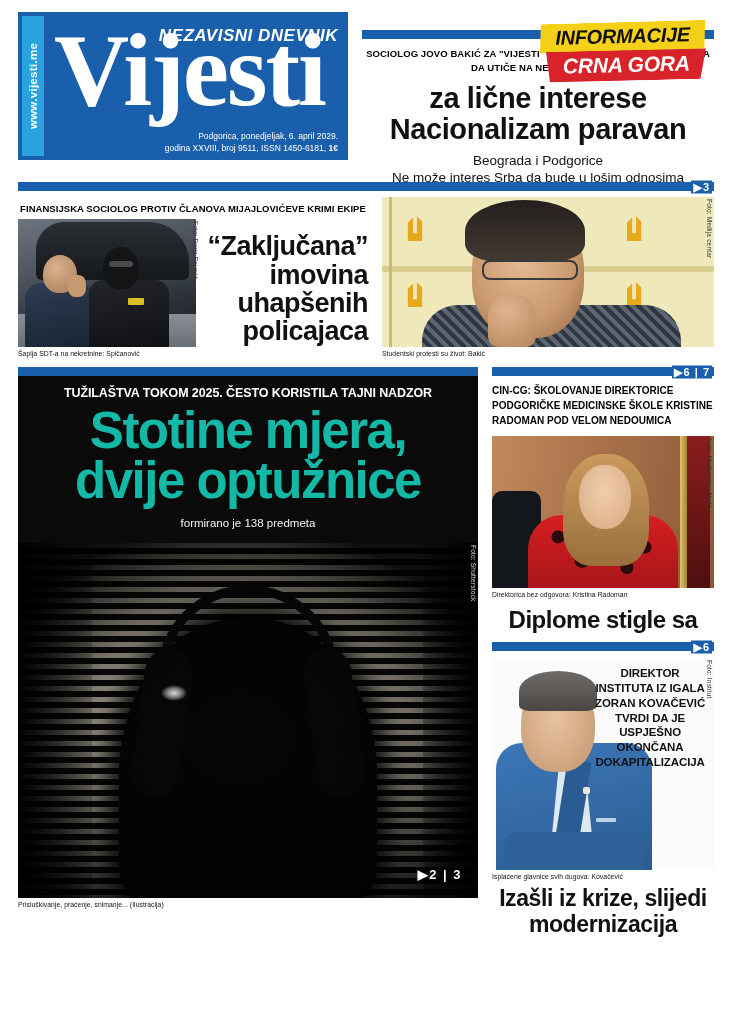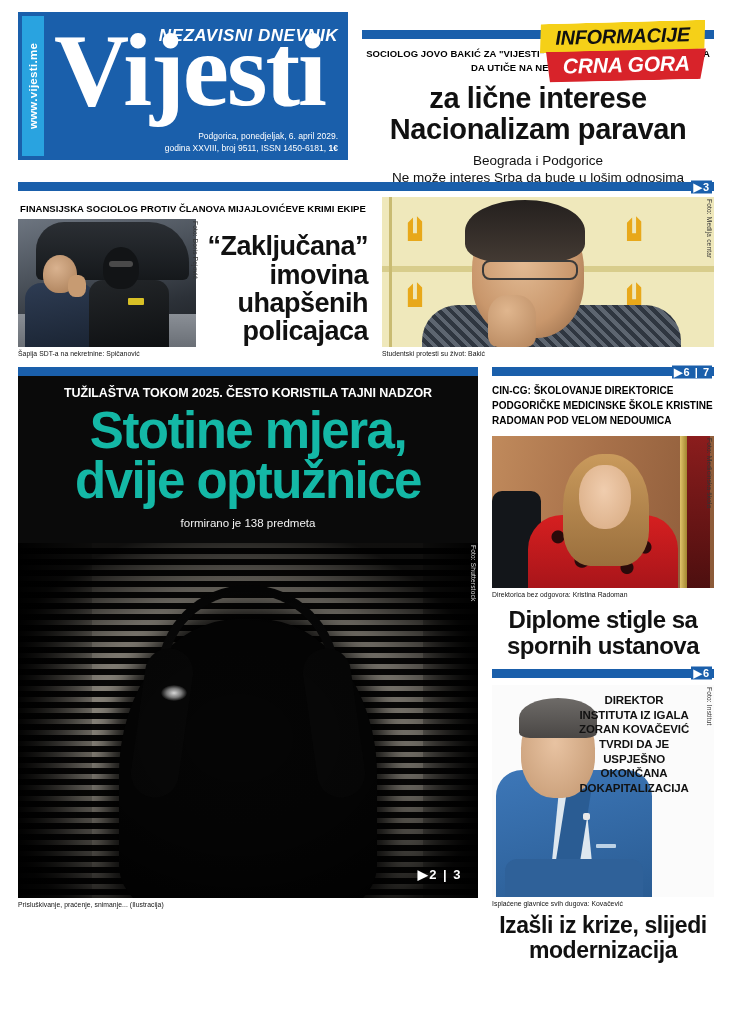--- a/index.html
+++ b/index.html
@@ -535,21 +535,21 @@
   .img-kovacevic .pocket {
     position:absolute; left:47%; bottom:23%; width:20px; height:4px;
     background:#bcd2e6; border-radius:1px;
   }
   .img-kovacevic .arms {
     position:absolute; left:6%; bottom:0; width:62%; height:18%;
     background: #2f6199; border-radius: 12px 12px 0 0;
   }
   .kov-text {
     position: absolute;
-    right: 20px; top: 8px;
+    right: 4px; top: 8px;
     width: 54%;
     text-align: center;
     font-size: 11.5px;
     font-weight: bold;
     line-height: 1.28;
     color: #111;
     letter-spacing: -0.1px;
   }
 
   .izasli-head {
@@ -707,21 +707,20 @@
             <div class="chair"></div>
             <div class="blouse"></div>
             <div class="hair"></div>
             <div class="face"></div>
           </div>
           <div class="photo-credit">Foto: Medicinska škola</div>
         </div>
         <div class="caption">Direktorica bez odgovora: Kristina Radoman</div>
         <div class="dip-head">
           <div>Diplome stigle sa</div>
-          <div>spornih ustanova</div>
         </div>
       </div>
 
       <div style="margin-top:9px;">
         <div class="blue-rule">
           <span class="pagenum">▶6</span>
         </div>
         <div class="photo-wrap">
           <div class="img-kovacevic">
             <div class="bg"></div>

